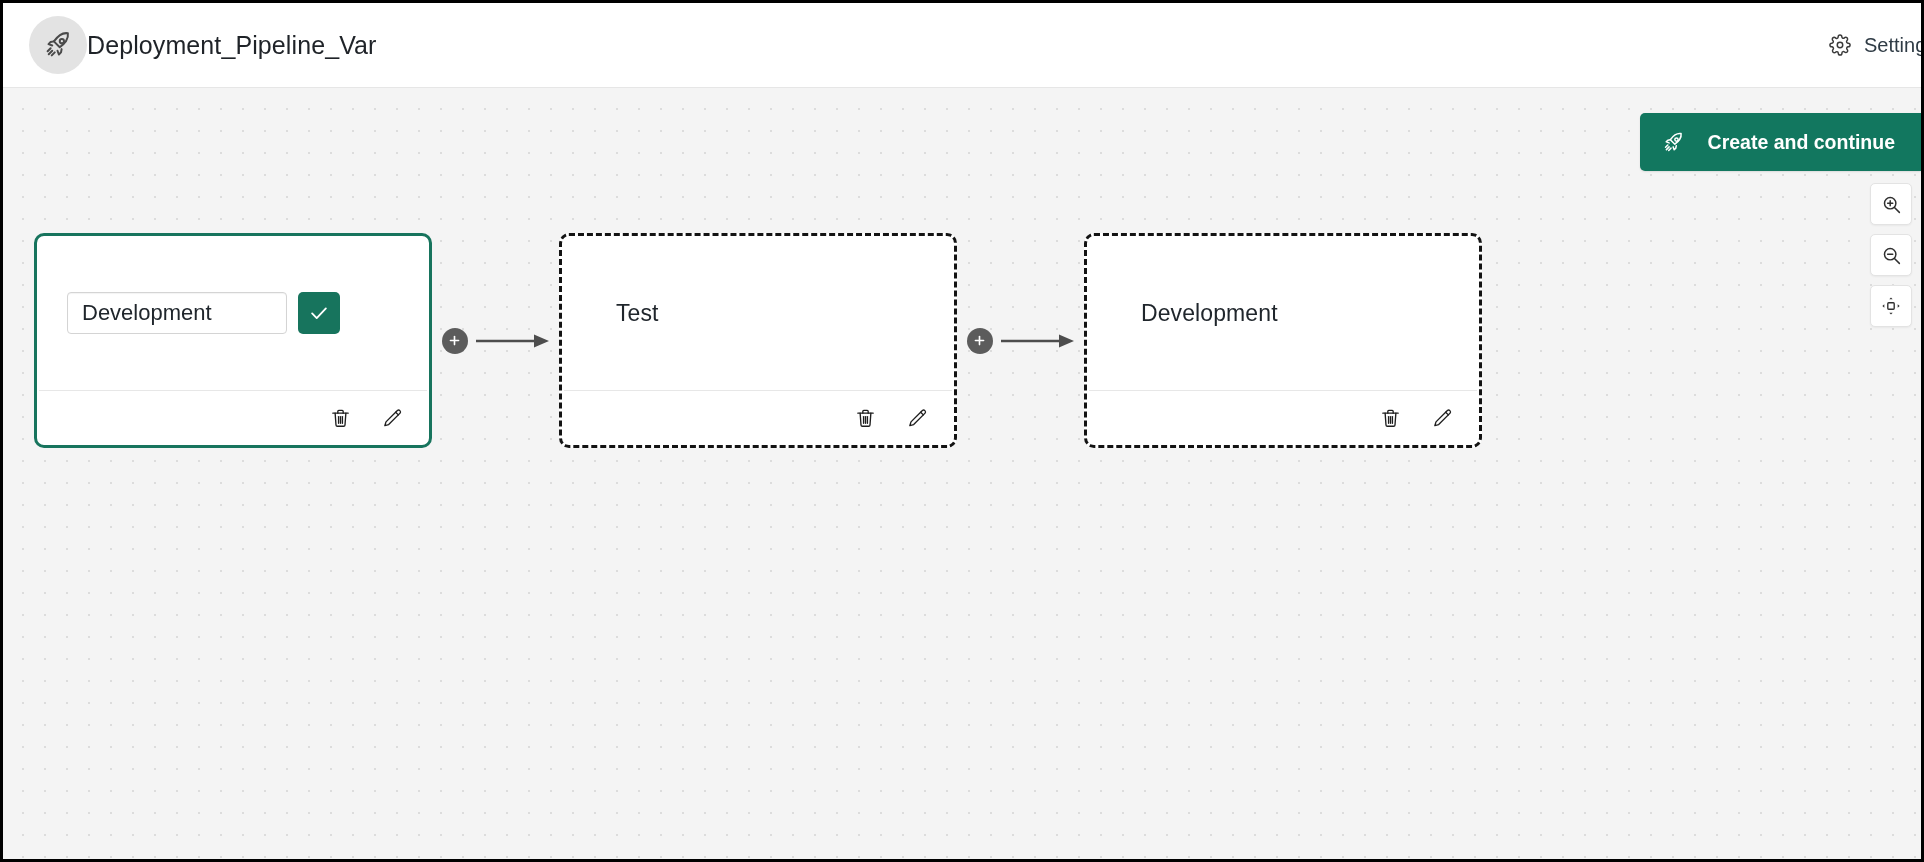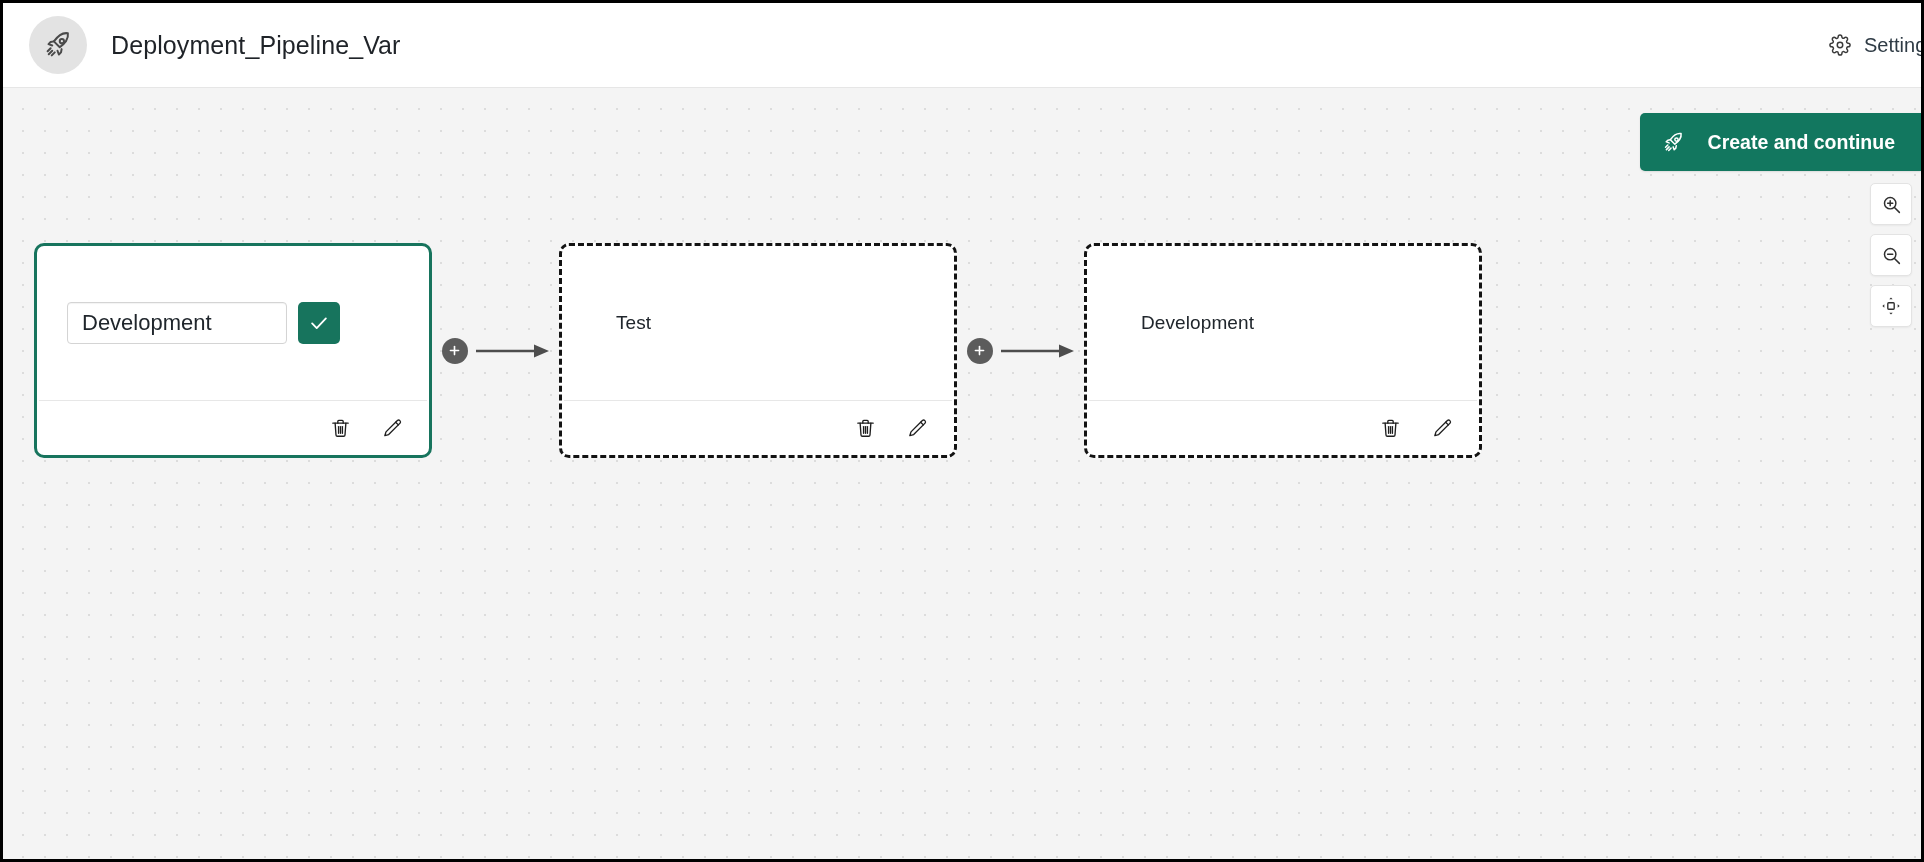--- a/index.html
+++ b/index.html
@@ -42,21 +42,20 @@
     border-radius: 50%;
     background: #e3e3e3;
     display: flex;
     align-items: center;
     justify-content: center;
     flex: 0 0 auto;
   }
   #app-logo svg { display: block; }
 
   #page-title {
-    margin-left: 24px;
     font-size: 25px;
     color: #1f2328;
     letter-spacing: .1px;
     white-space: nowrap;
   }
 
   #header-spacer { flex: 1 1 auto; }
 
   #settings-button {
     display: flex;
@@ -131,21 +130,21 @@
     justify-content: center;
     cursor: pointer;
     box-shadow: 0 1px 2px rgba(0,0,0,.05);
   }
   .canvas-control-btn svg { display: block; }
 
   
   #pipeline-flow {
     position: absolute;
     left: 31px;
-    top: 155px;
+    top: 145px;
     display: flex;
     align-items: flex-start;
     z-index: 5;
   }
 
   
   .stage-node {
     width: 398px;
     height: 215px;
     background: #ffffff;
@@ -164,21 +163,21 @@
 
   .stage-body {
     flex: 1 1 auto;
     display: flex;
     align-items: center;
     padding: 0 0 0 54px;
     min-height: 0;
   }
 
   .stage-label {
-    font-size: 19px;
+    font-size: 23px;
     color: #20262c;
     letter-spacing: .1px;
   }
 
   .stage-edit-row {
     display: flex;
     align-items: center;
     gap: 11px;
     margin-left: 30px;
   }

